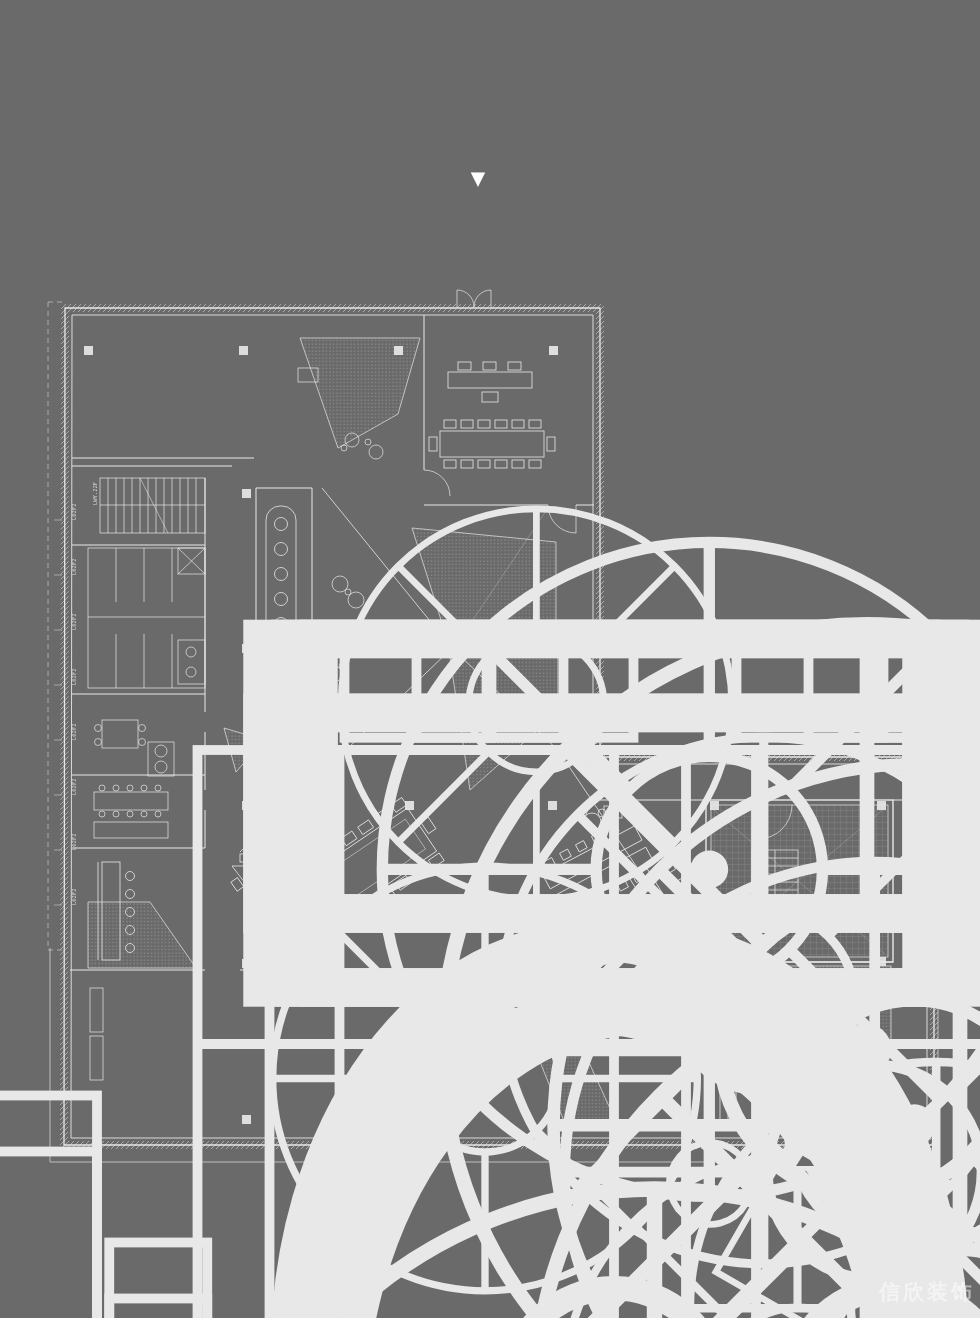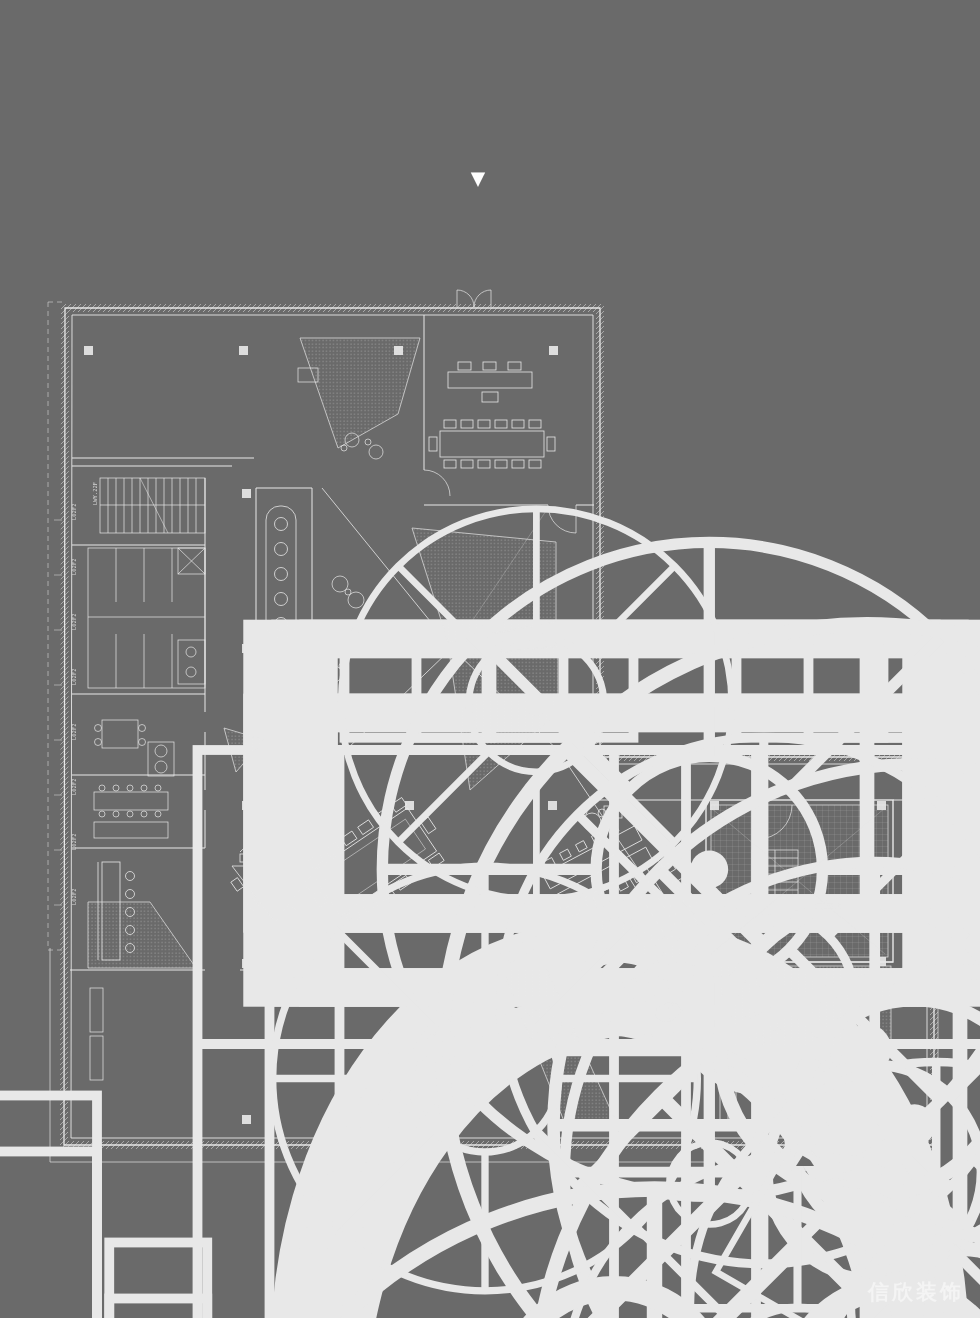--- a/index.html
+++ b/index.html
@@ -1,21 +1,21 @@
 <!DOCTYPE html>
 <html style="--bg: #6a6a6a;"><head>
 <meta charset="utf-8">
 <style>
   html,body{margin:0;padding:0;}
   body{background:#6a6a6a;font-family:"Liberation Sans",sans-serif;}
   .stage{position:relative;width:980px;height:1318px;margin:0 auto;overflow:hidden;background:#6a6a6a;}
   .stage svg{position:absolute;inset:0;display:block;}
   svg text{font-family:"DejaVu Sans Mono",monospace;fill:#d6d6d6;}
   .watermark{
-    position:absolute;right:16px;bottom:12px;
+    position:absolute;right:5px;bottom:12px;
     font-size:21px;font-weight:700;letter-spacing:3px;
     color:rgba(255,255,255,0.5);
     font-family:"Liberation Sans",sans-serif;
   }
   .marker-text{fill:#ffffff;}
 </style>
 </head>
 <body style="background: rgb(106, 106, 106);">
 
 <div class="stage" id="stage" style="background: rgb(106, 106, 106);">

